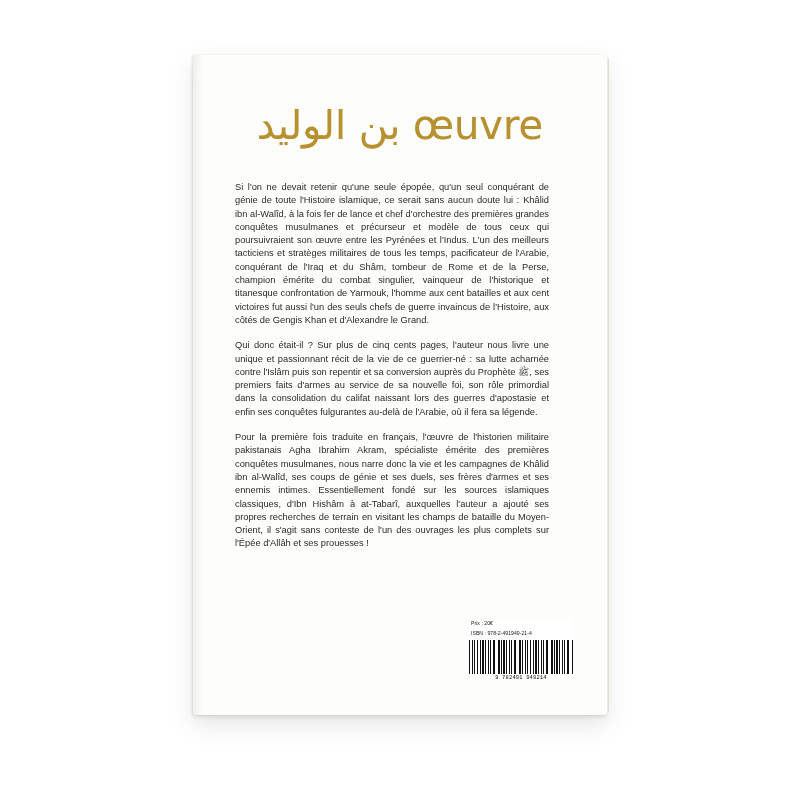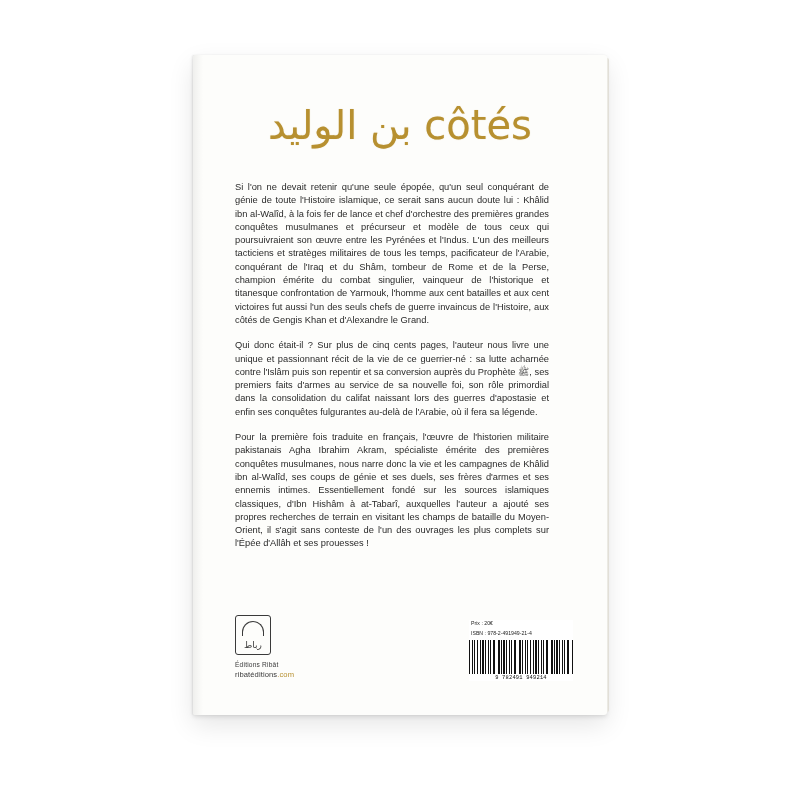--- a/index.html
+++ b/index.html
@@ -181,37 +181,29 @@
 </style>
 </head>
 <body>
 
 <div id="page">
 
   <div class="book">
     <div class="spine-shade"></div>
 
     <div class="calligraphy-wrap">
-      <div class="calligraphy">côtés بن الوليد</div>
+      <div class="calligraphy">œuvre بن الوليد</div>
     </div>
 
     <div class="body-copy">
       <p class="para">Si l'on ne devait retenir qu'une seule épopée, qu'un seul conquérant de génie de toute l'Histoire islamique, ce serait sans aucun doute lui : Khâlid ibn al-Walîd, à la fois fer de lance et chef d'orchestre des premières grandes conquêtes musulmanes et précurseur et modèle de tous ceux qui poursuivraient son œuvre entre les Pyrénées et l'Indus. L'un des meilleurs tacticiens et stratèges militaires de tous les temps, pacificateur de l'Arabie, conquérant de l'Iraq et du Shâm, tombeur de Rome et de la Perse, champion émérite du combat singulier, vainqueur de l'historique et titanesque confrontation de Yarmouk, l'homme aux cent batailles et aux cent victoires fut aussi l'un des seuls chefs de guerre invaincus de l'Histoire, aux côtés de Gengis Khan et d'Alexandre le Grand.</p>
       <p class="para">Qui donc était-il ? Sur plus de cinq cents pages, l'auteur nous livre une unique et passionnant récit de la vie de ce guerrier-né : sa lutte acharnée contre l'Islâm puis son repentir et sa conversion auprès du Prophète ﷺ, ses premiers faits d'armes au service de sa nouvelle foi, son rôle primordial dans la consolidation du califat naissant lors des guerres d'apostasie et enfin ses conquêtes fulgurantes au-delà de l'Arabie, où il fera sa légende.</p>
       <p class="para">Pour la première fois traduite en français, l'œuvre de l'historien militaire pakistanais Agha Ibrahim Akram, spécialiste émérite des premières conquêtes musulmanes, nous narre donc la vie et les campagnes de Khâlid ibn al-Walîd, ses coups de génie et ses duels, ses frères d'armes et ses ennemis intimes. Essentiellement fondé sur les sources islamiques classiques, d'Ibn Hishâm à at-Tabarî, auxquelles l'auteur a ajouté ses propres recherches de terrain en visitant les champs de bataille du Moyen-Orient, il s'agit sans conteste de l'un des ouvrages les plus complets sur l'Épée d'Allâh et ses prouesses !</p>
     </div>
 
-    <div class="publisher">
-      <div class="logo-mark">
-        <div class="arc"></div>
-        <div class="arabic">رباط</div>
-      </div>
-      <div class="pub-name">Éditions Ribât</div>
-      <div class="pub-site"><span>ribatéditions</span><span class="dotcom">.com</span></div>
-    </div>
 
     <div class="isbn-block">
       <div class="isbn-lines">Prix : 20€</div>
       <div class="isbn-lines">ISBN : 978-2-491949-21-4</div>
       <div class="barcode"></div>
       <div class="barcode-digits">9 782491 949214</div>
     </div>
   </div>
 
 </div>

